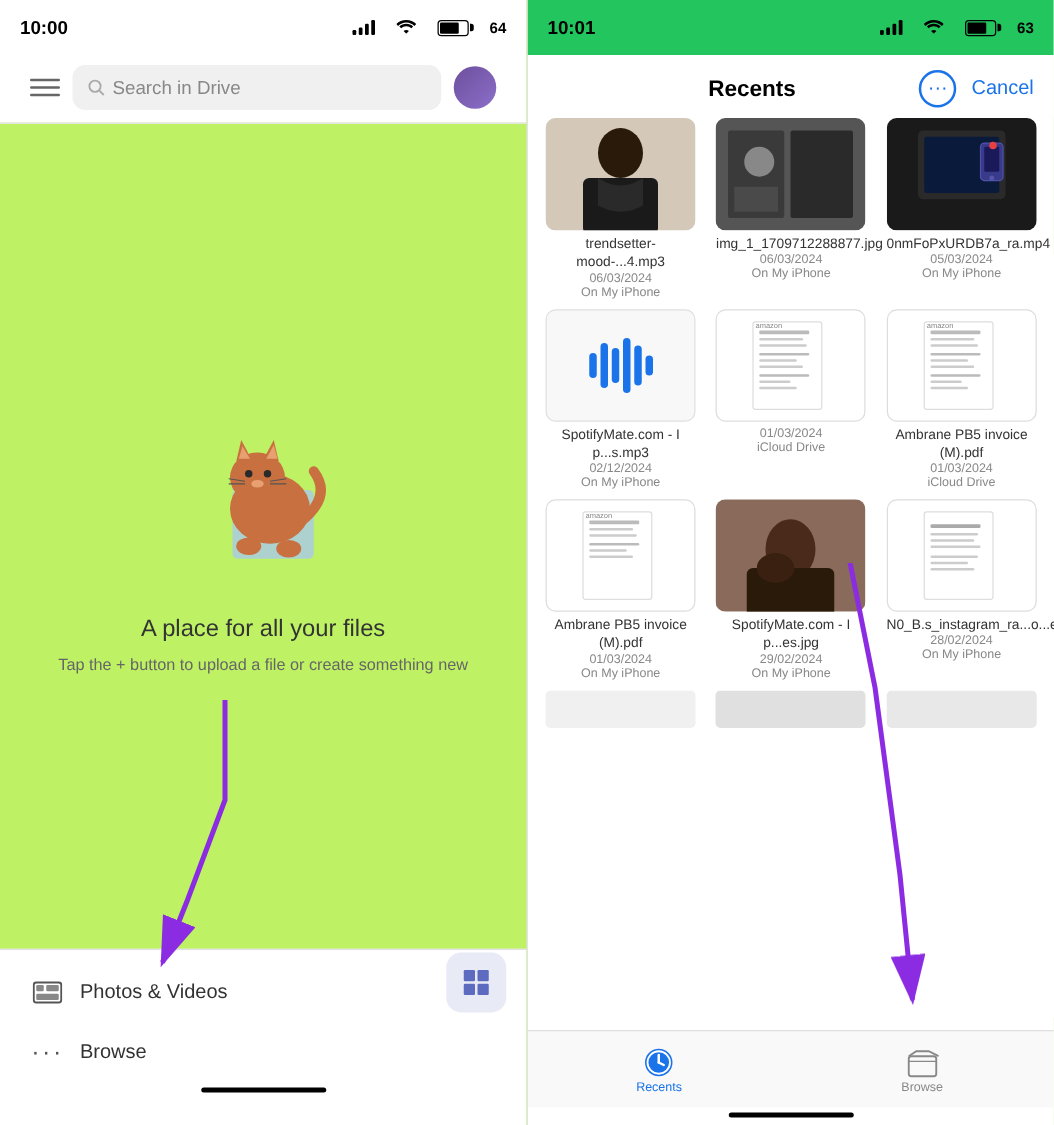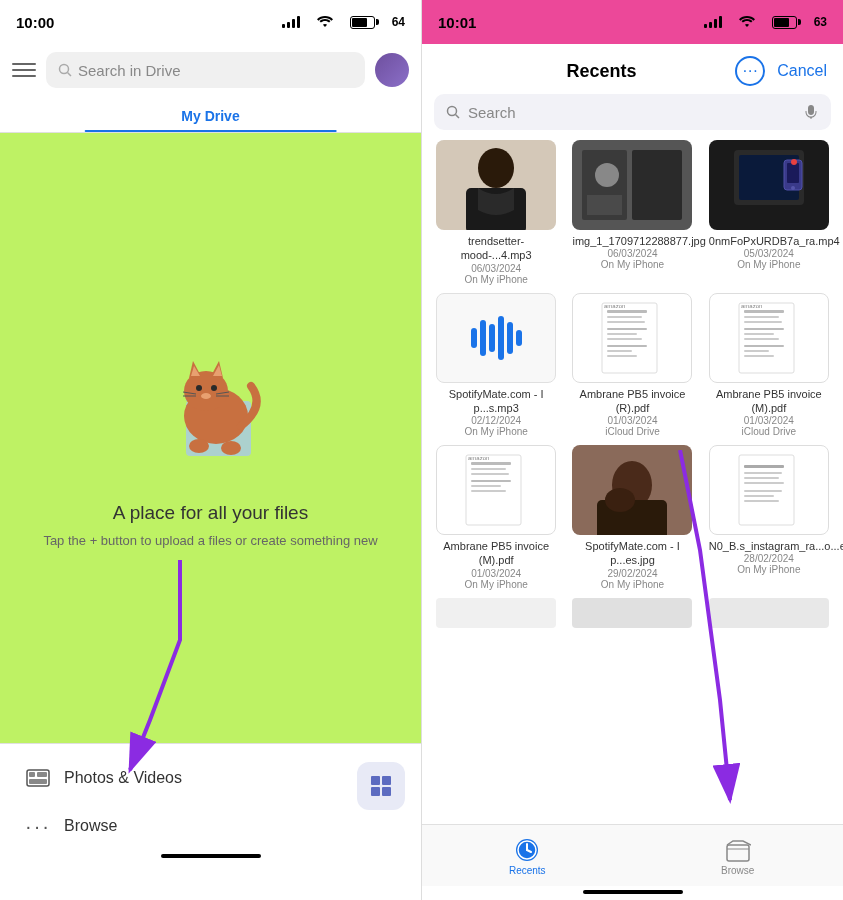--- a/index.html
+++ b/index.html
@@ -80,21 +80,21 @@
     }
     .battery-fill {
       height: 100%;
       background: #000;
       border-radius: 1px;
       width: 75%;
     }
 
     .search-bar-left {
       background: #fff;
-      padding: 8px 12px 10px;
+      padding: 8px 24px 10px;
       display: flex;
       align-items: center;
       gap: 10px;
     }
 
     .hamburger-btn {
       width: 24px;
       height: 24px;
       display: flex;
       flex-direction: column;
@@ -204,21 +204,21 @@
       border-radius: 12px;
       display: flex;
       align-items: center;
       justify-content: center;
       cursor: pointer;
     }
 
     .bottom-nav-left {
       background: #fff;
       border-top: 1px solid #e0e0e0;
-      padding: 10px 0 36px;
+      padding: 10px 0 20px;
     }
 
     .nav-item {
       display: flex;
       align-items: center;
       gap: 12px;
       padding: 10px 24px;
       cursor: pointer;
     }
 
@@ -249,21 +249,21 @@
     .right-panel {
       width: 421px;
       height: 900px;
       background: #fff;
       display: flex;
       flex-direction: column;
     }
 
     .status-bar-right {
       height: 44px;
-      background: #ec4899;
+      background: #22c55e;
       display: flex;
       align-items: center;
       padding: 0 16px;
       justify-content: space-between;
     }
 
     .right-header {
       background: #fff;
       padding: 12px 16px 8px;
       display: flex;
@@ -453,21 +453,20 @@
       <svg width="14" height="14" viewBox="0 0 14 14" style="margin-right:6px;opacity:0.5">
           <circle cx="6" cy="6" r="4.5" stroke="#666" stroke-width="1.5" fill="none"></circle>
           <line x1="9.5" y1="9.5" x2="13" y2="13" stroke="#666" stroke-width="1.5"></line>
         </svg>
       <span>Search in Drive</span>
     </div>
     <div class="avatar-circle"></div>
   </div>
 
   <div class="tabs-left">
-    <div class="tab-item active">My Drive</div>
   </div>
 
   <div class="left-content">
 
     <svg class="cat-illustration" viewBox="0 0 160 160">
 
       <rect x="55" y="75" width="65" height="55" rx="4" fill="#a8c8e8" opacity="0.8"></rect>
       <polygon points="55,75 75,75 75,60 55,60" fill="#90b8d8" opacity="0.8"></polygon>
 
       <ellipse cx="85" cy="90" rx="32" ry="28" fill="#c87040"></ellipse>
@@ -488,21 +487,21 @@
       <line x1="85" y1="68" x2="98" y2="66" stroke="#555" stroke-width="1"></line>
       <line x1="85" y1="70" x2="98" y2="70" stroke="#555" stroke-width="1"></line>
 
       <path d="M110 100 Q135 80 120 60" stroke="#c87040" stroke-width="8" fill="none" stroke-linecap="round"></path>
 
       <ellipse cx="68" cy="120" rx="10" ry="7" fill="#c87040"></ellipse>
       <ellipse cx="100" cy="122" rx="10" ry="7" fill="#c87040"></ellipse>
     </svg>
 
     <div class="empty-title">A place for all your files</div>
-    <div class="empty-subtitle">Tap the + button to upload a files or create something new</div>
+    <div class="empty-subtitle">Tap the + button to upload a file or create something new</div>
   </div>
 
   <div class="fab-btn">
     <svg width="24" height="24" viewBox="0 0 24 24">
       <rect x="2" y="2" width="9" height="9" rx="1" fill="#5c6bc0"></rect>
       <rect x="13" y="2" width="9" height="9" rx="1" fill="#5c6bc0"></rect>
       <rect x="2" y="13" width="9" height="9" rx="1" fill="#5c6bc0"></rect>
       <rect x="13" y="13" width="9" height="9" rx="1" fill="#5c6bc0"></rect>
     </svg>
   </div>
@@ -563,31 +562,20 @@
 
   <div class="right-header">
     <div style="width:30px"></div>
     <div class="header-title">Recents</div>
     <div class="header-actions">
       <div class="circle-btn">···</div>
       <span class="cancel-btn">Cancel</span>
     </div>
   </div>
 
-  <div class="search-bar-right">
-    <svg width="14" height="14" viewBox="0 0 14 14">
-        <circle cx="6" cy="6" r="4.5" stroke="#888" stroke-width="1.5" fill="none"></circle>
-        <line x1="9.5" y1="9.5" x2="13" y2="13" stroke="#888" stroke-width="1.5"></line>
-      </svg>
-    <span class="search-text">Search</span>
-    <svg width="16" height="16" viewBox="0 0 16 16">
-        <path d="M8 1C6.3 1 5 2.3 5 4v4c0 1.7 1.3 3 3 3s3-1.3 3-3V4c0-1.7-1.3-3-3-3z" fill="#888"></path>
-        <path d="M2.5 7v1c0 3 2.2 5.4 5 5.9V15h1v-1.1C11.3 13.4 13.5 11 13.5 8V7h-1v1c0 2.5-2 4.5-4.5 4.5S3.5 10.5 3.5 8V7h-1z" fill="#888"></path>
-      </svg>
-  </div>
 
   <div class="files-grid">
 
     <div class="files-row">
 
       <div class="file-item">
         <div class="file-thumb">
           <svg width="120" height="90" viewBox="0 0 120 90">
             <rect width="120" height="90" fill="#d4c8b8"></rect>
 
@@ -663,21 +651,20 @@
             <rect x="15" y="23" width="38" height="2" rx="1" fill="#ccc"></rect>
             <rect x="15" y="30" width="40" height="2" rx="1" fill="#bbb"></rect>
             <rect x="15" y="35" width="30" height="2" rx="1" fill="#ccc"></rect>
             <rect x="15" y="40" width="35" height="2" rx="1" fill="#ccc"></rect>
             <rect x="15" y="47" width="40" height="2" rx="1" fill="#bbb"></rect>
             <rect x="15" y="52" width="25" height="2" rx="1" fill="#ccc"></rect>
             <rect x="15" y="57" width="30" height="2" rx="1" fill="#ccc"></rect>
             <text x="12" y="10" font-size="6" fill="#888">amazon</text>
           </svg>
         </div>
-        <div class="file-name">Ambrane PB5 invoice (R).pdf</div>
         <div class="file-date">01/03/2024</div>
         <div class="file-location">iCloud Drive</div>
       </div>
 
       <div class="file-item">
         <div class="file-thumb" style="background:#fff;border:1px solid #ddd;border-radius:8px">
           <svg width="80" height="80" viewBox="0 0 80 80">
             <rect x="10" y="5" width="55" height="70" rx="2" fill="#fff" stroke="#ddd"></rect>
             <rect x="15" y="12" width="40" height="3" rx="1" fill="#bbb"></rect>
             <rect x="15" y="18" width="35" height="2" rx="1" fill="#ccc"></rect>

